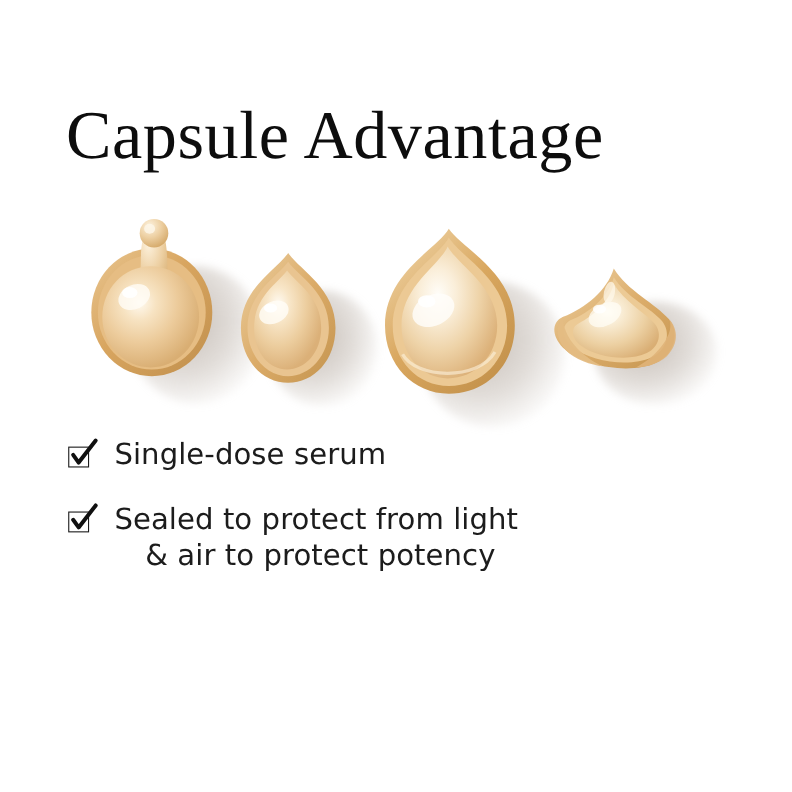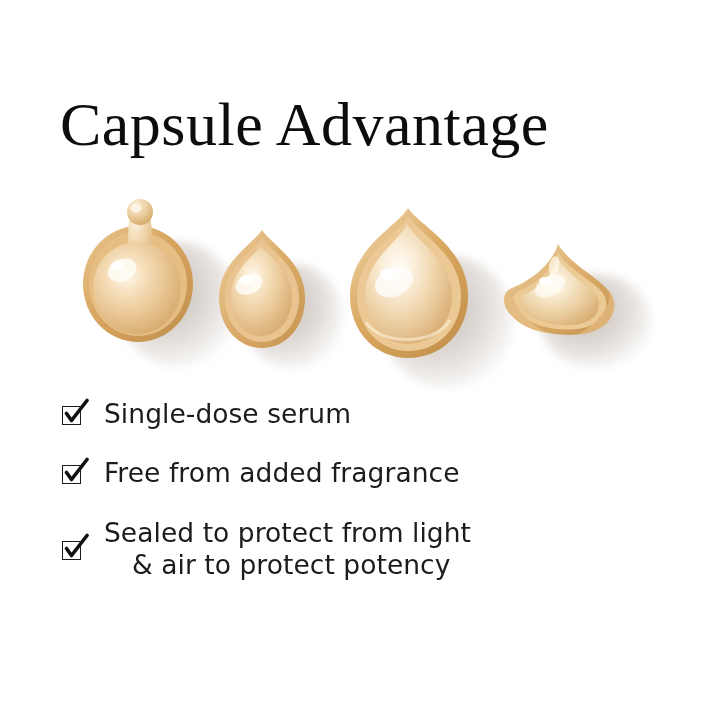--- a/index.html
+++ b/index.html
@@ -57,21 +57,21 @@
   
   #checklist {
     position: absolute;
     left: 60px;
     top: 398px;
     width: 620px;
   }
   .check-row {
     position: relative;
     display: flex;
-    align-items: center;
+    align-items: flex-start;
     margin-bottom: 27px;
   }
   .checkbox-wrap {
     position: relative;
     width: 30px;
     height: 30px;
     flex: 0 0 30px;
     margin-top: 2px;
   }
   .checkbox-box {
@@ -266,40 +266,29 @@
         <svg class="checkbox-tick" viewBox="0 0 30 30">
           <path d="M6.5 15.5 L 11.5 22.5 L 27 2.5" stroke="#101010" stroke-width="3.6" fill="none" stroke-linecap="round" stroke-linejoin="round"></path>
         </svg>
       </span>
       <span class="check-text">
         <span>Single-dose serum</span>
       </span>
     </div>
 
 
+
     <div class="check-row">
       <span class="checkbox-wrap">
         <span class="checkbox-box"></span>
         <svg class="checkbox-tick" viewBox="0 0 30 30">
           <path d="M6.5 15.5 L 11.5 22.5 L 27 2.5" stroke="#101010" stroke-width="3.6" fill="none" stroke-linecap="round" stroke-linejoin="round"></path>
         </svg>
       </span>
       <span class="check-text">
-        <span>Free from added fragrance</span>
-      </span>
-    </div>
-
-    <div class="check-row">
-      <span class="checkbox-wrap">
-        <span class="checkbox-box"></span>
-        <svg class="checkbox-tick" viewBox="0 0 30 30">
-          <path d="M6.5 15.5 L 11.5 22.5 L 27 2.5" stroke="#101010" stroke-width="3.6" fill="none" stroke-linecap="round" stroke-linejoin="round"></path>
-        </svg>
-      </span>
-      <span class="check-text">
         <span>Sealed to protect from light</span>
         <span class="line2">&amp; air to protect potency</span>
       </span>
     </div>
 
   </div>
 
 </div>
 
 </body></html>

